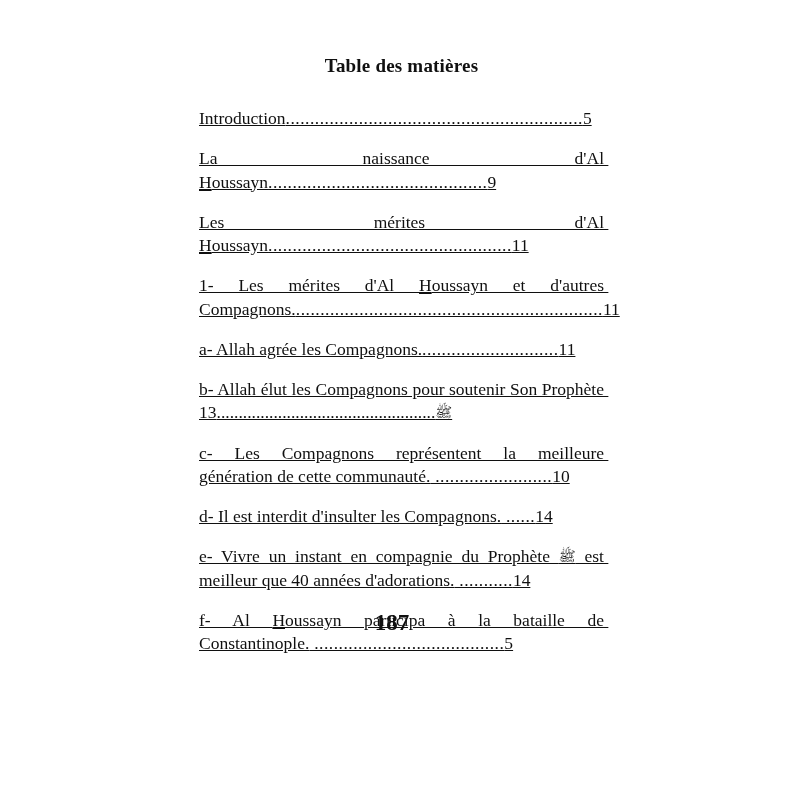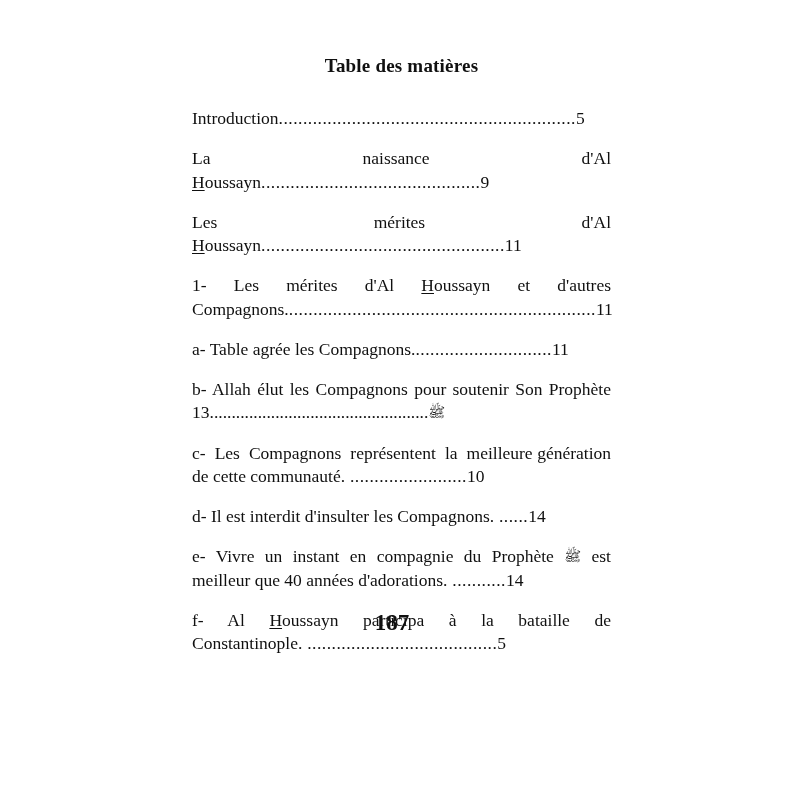--- a/index.html
+++ b/index.html
@@ -22,23 +22,24 @@
     padding: 55px 185px 0 188px;
   }
   .toc-title {
     text-align: center;
     font-size: 19px;
     font-weight: bold;
     letter-spacing: 0.2px;
     margin: 0 0 30px 0;
   }
   .toc-list {
-    margin: 4px;
+    margin: 11px;
     padding: 0;
     list-style: none;
+    text-decoration: underline;
   }
   .toc-entry {
     position: relative;
     font-size: 17.5px;
     line-height: 1.33;
     margin-bottom: 17px;
     text-align: justify;
     text-justify: inter-word;
   }
   .toc-entry:last-child {
@@ -99,21 +100,21 @@
 
     <li class="toc-entry">
       <span class="entry-text">Les mérites d'Al <span class="u">H</span>oussayn</span><span class="dots">..................................................</span><span class="page-num">11</span>
     </li>
 
     <li class="toc-entry justify-block">
       <span class="entry-text">1-&nbsp;&nbsp; Les&nbsp;&nbsp; mérites&nbsp;&nbsp; d'Al&nbsp;&nbsp; <span class="u">H</span>oussayn&nbsp;&nbsp; et&nbsp;&nbsp; d'autres Compagnons.</span><span class="dots">...............................................................</span><span class="page-num">11</span>
     </li>
 
     <li class="toc-entry">
-      <span class="entry-text">a- Table agrée les Compagnons.</span><span class="dots">............................</span><span class="page-num">11</span>
+      <span class="entry-text">a- Allah agrée les Compagnons.</span><span class="dots">............................</span><span class="page-num">11</span>
     </li>
 
     <li class="toc-entry justify-block">
       <span class="entry-text">b- Allah élut les Compagnons pour soutenir Son Prophète <span class="sallam">ﷺ</span></span><span class="dots">..................................................</span><span class="page-num">13</span>
     </li>
 
     <li class="toc-entry justify-block">
       <span class="entry-text">c-&nbsp; Les&nbsp; Compagnons&nbsp; représentent&nbsp; la&nbsp; meilleure génération de cette communauté.</span><span class="dots"> ........................</span><span class="page-num">10</span>
     </li>
 

